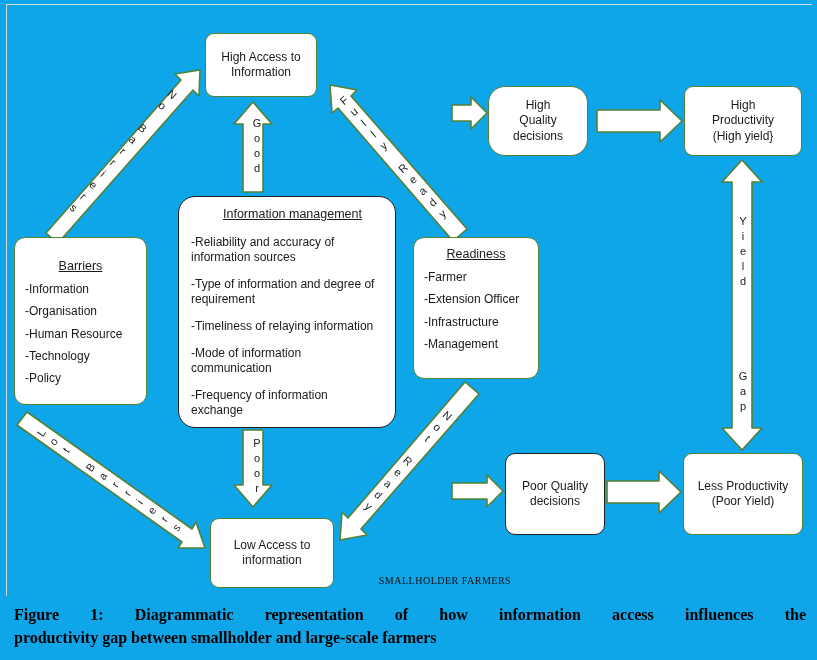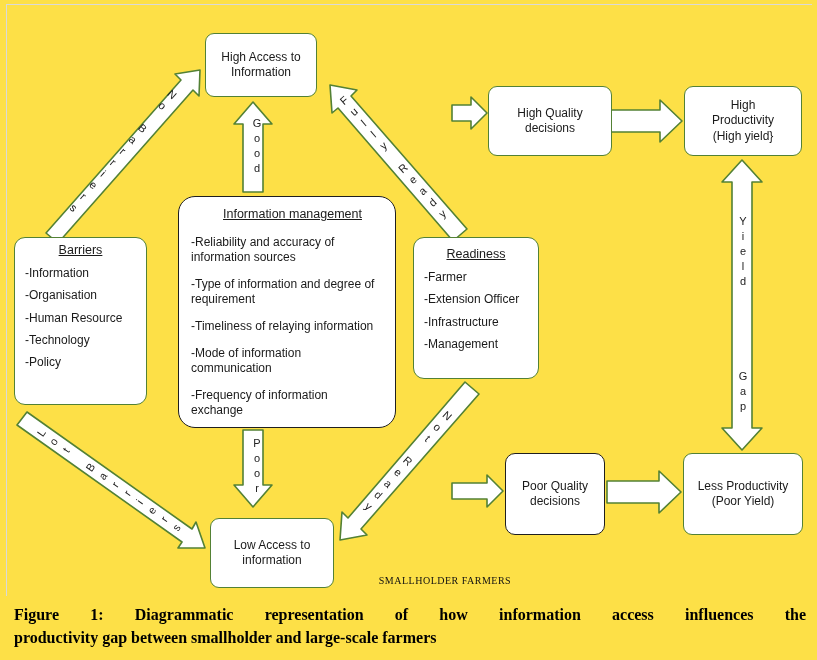--- a/index.html
+++ b/index.html
@@ -1,20 +1,20 @@
 <!DOCTYPE html>
 <html style="--accent-green: #538135; --dark-border: #1f1f1f;"><head>
 <meta charset="utf-8">
 <style>
   html, body { margin: 0; padding: 0; background: #ffffff; }
   .page {
     position: relative;
     width: 817px;
     height: 660px;
-    background: #fde047;
+    background: #0ea5e9;
     font-family: "Liberation Sans", sans-serif;
     color: #1a1a1a;
     overflow: hidden;
   }
   .frame-top {
     position: absolute; left: 6px; top: 4px; width: 806px; height: 0;
     border-top: 1px solid #d9d9d9;
   }
   .frame-left {
     position: absolute; left: 6px; top: 4px; width: 0; height: 592px;
@@ -32,23 +32,23 @@
     background: #ffffff;
     border: 1.6px solid var(--accent-green, #538135);
     border-radius: 9px;
     box-sizing: border-box;
     font-size: 12px;
     line-height: 1.28;
   }
   .dbox.dark { border-color: var(--dark-border, #1f1f1f); }
   .center-box { display: flex; align-items: center; justify-content: center; text-align: center; }
   .box-high-access       { left: 205px; top: 33px;  width: 112px; height: 64px; padding: 2px 8px; }
-  .box-high-quality      { left: 488px; top: 86px;  width: 124px; height: 70px; padding: 2px 24px; }
+  .box-high-quality      { left: 488px; top: 86px;  width: 100px; height: 70px; padding: 2px 24px; border-radius: 17px; }
   .box-high-productivity { left: 684px; top: 86px;  width: 118px; height: 70px; padding: 2px 13px; }
-  .box-barriers          { left: 14px;  top: 237px; width: 133px; height: 168px; padding: 4px 10px; border-radius: 11px; }
+  .box-barriers          { left: 14px;  top: 237px; width: 133px; height: 168px; padding: 20px 10px; border-radius: 11px; }
   .box-info-mgmt         { left: 178px; top: 196px; width: 218px; height: 232px; padding: 10px 12px; border-radius: 17px; line-height: 1.25; }
   .box-readiness         { left: 413px; top: 237px; width: 126px; height: 142px; padding: 8px 10px; border-radius: 11px; }
   .box-low-access        { left: 210px; top: 506px; width: 124px; height: 70px; padding: 2px 10px; margin-top: 12px; }
   .box-poor-quality      { left: 505px; top: 453px; width: 100px; height: 82px; padding: 2px 13px; border-radius: 10px; }
   .box-less-productivity { left: 683px; top: 453px; width: 120px; height: 82px; padding: 2px 13px; }
   .box-title { text-align: center; text-decoration: underline; margin-bottom: 8px; font-size: 12.5px; }
   .box-title.left { text-align: left; margin-bottom: 10px; margin-left: 32px; }
   .item { margin-bottom: 7px; }
   .box-info-mgmt .item { margin-bottom: 8px; margin-top: 12px; }
   .vlabel {

